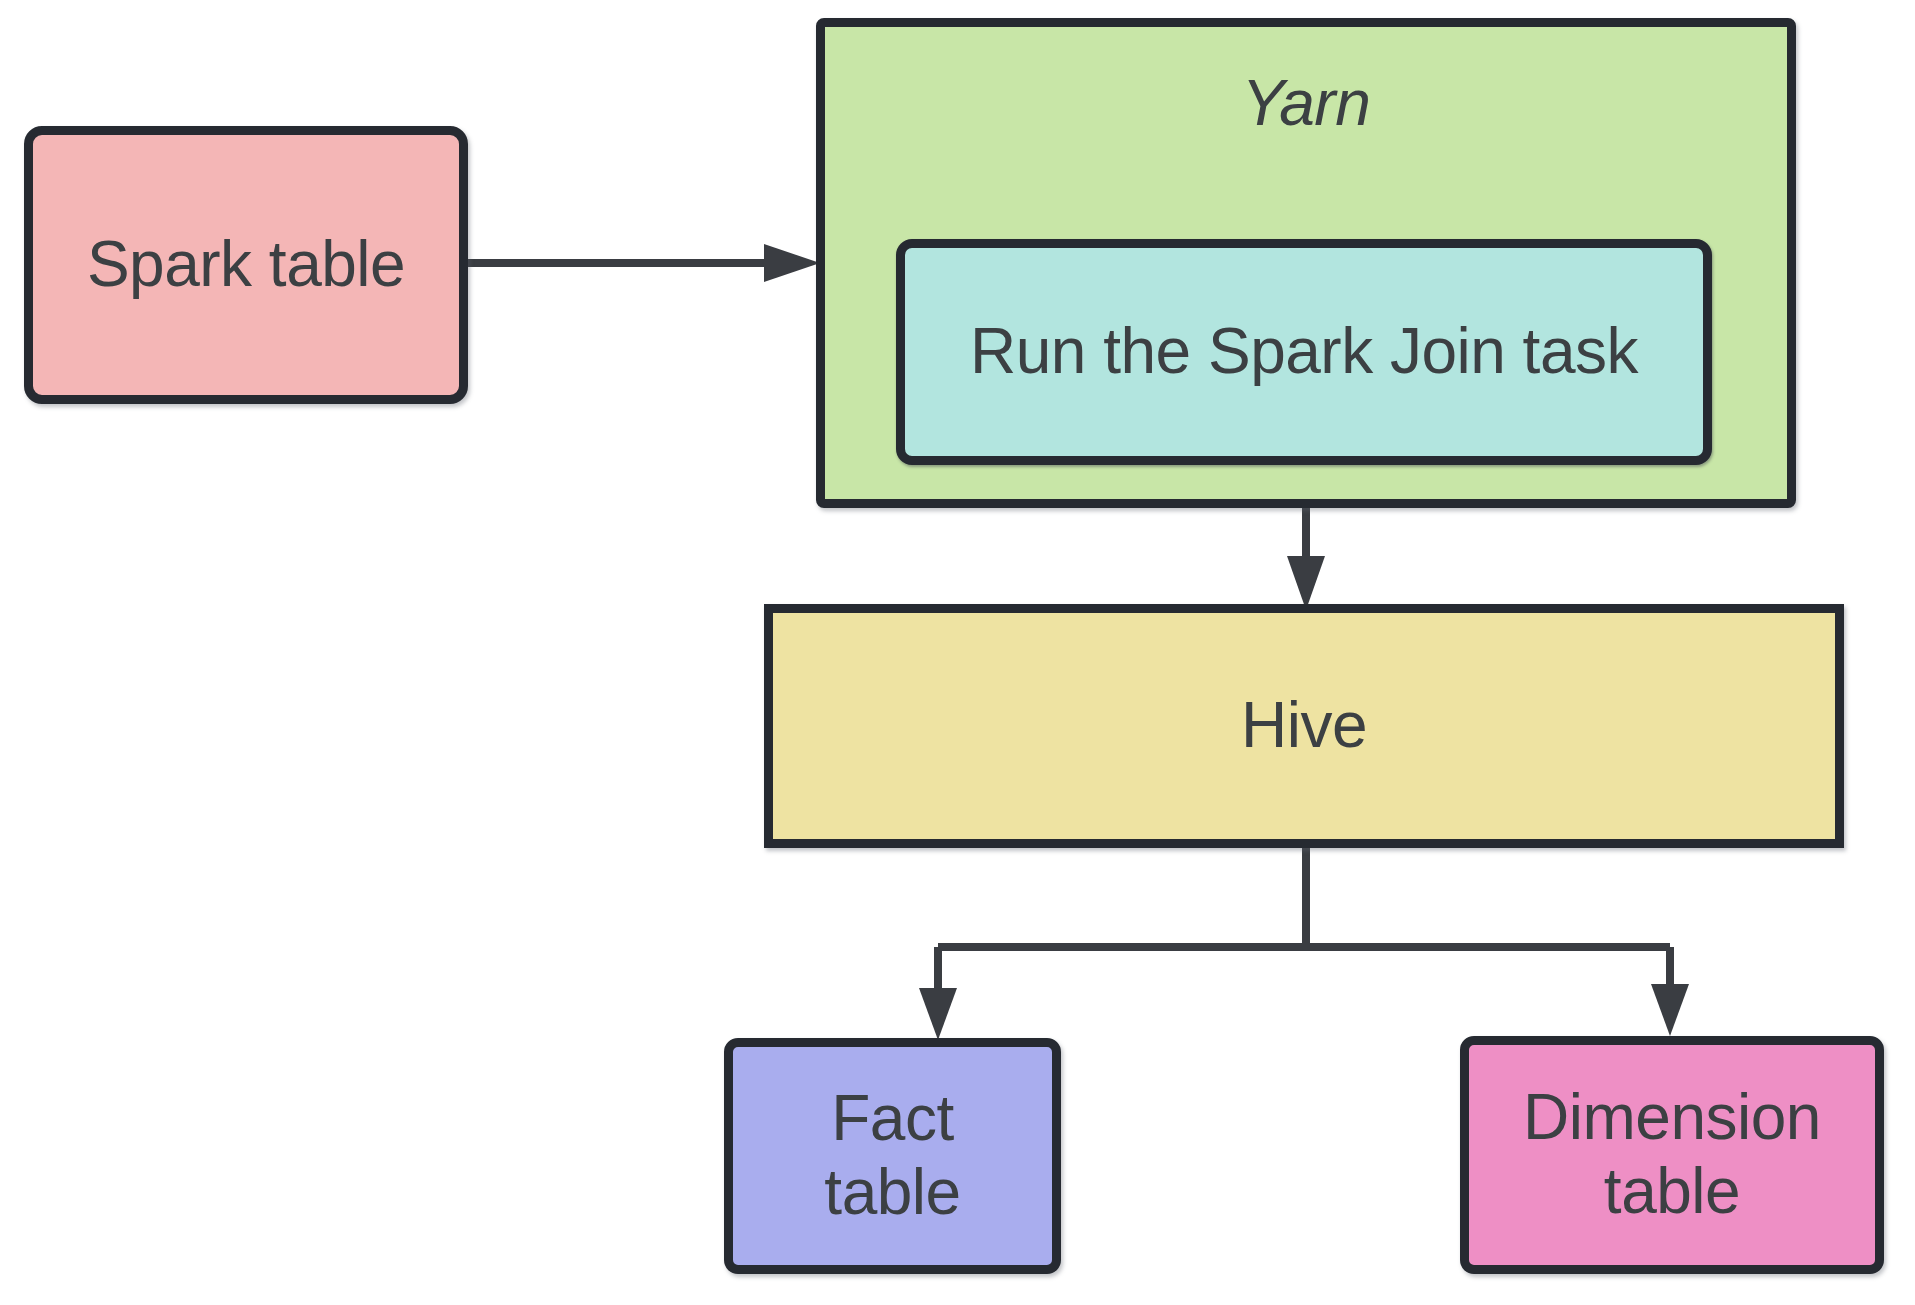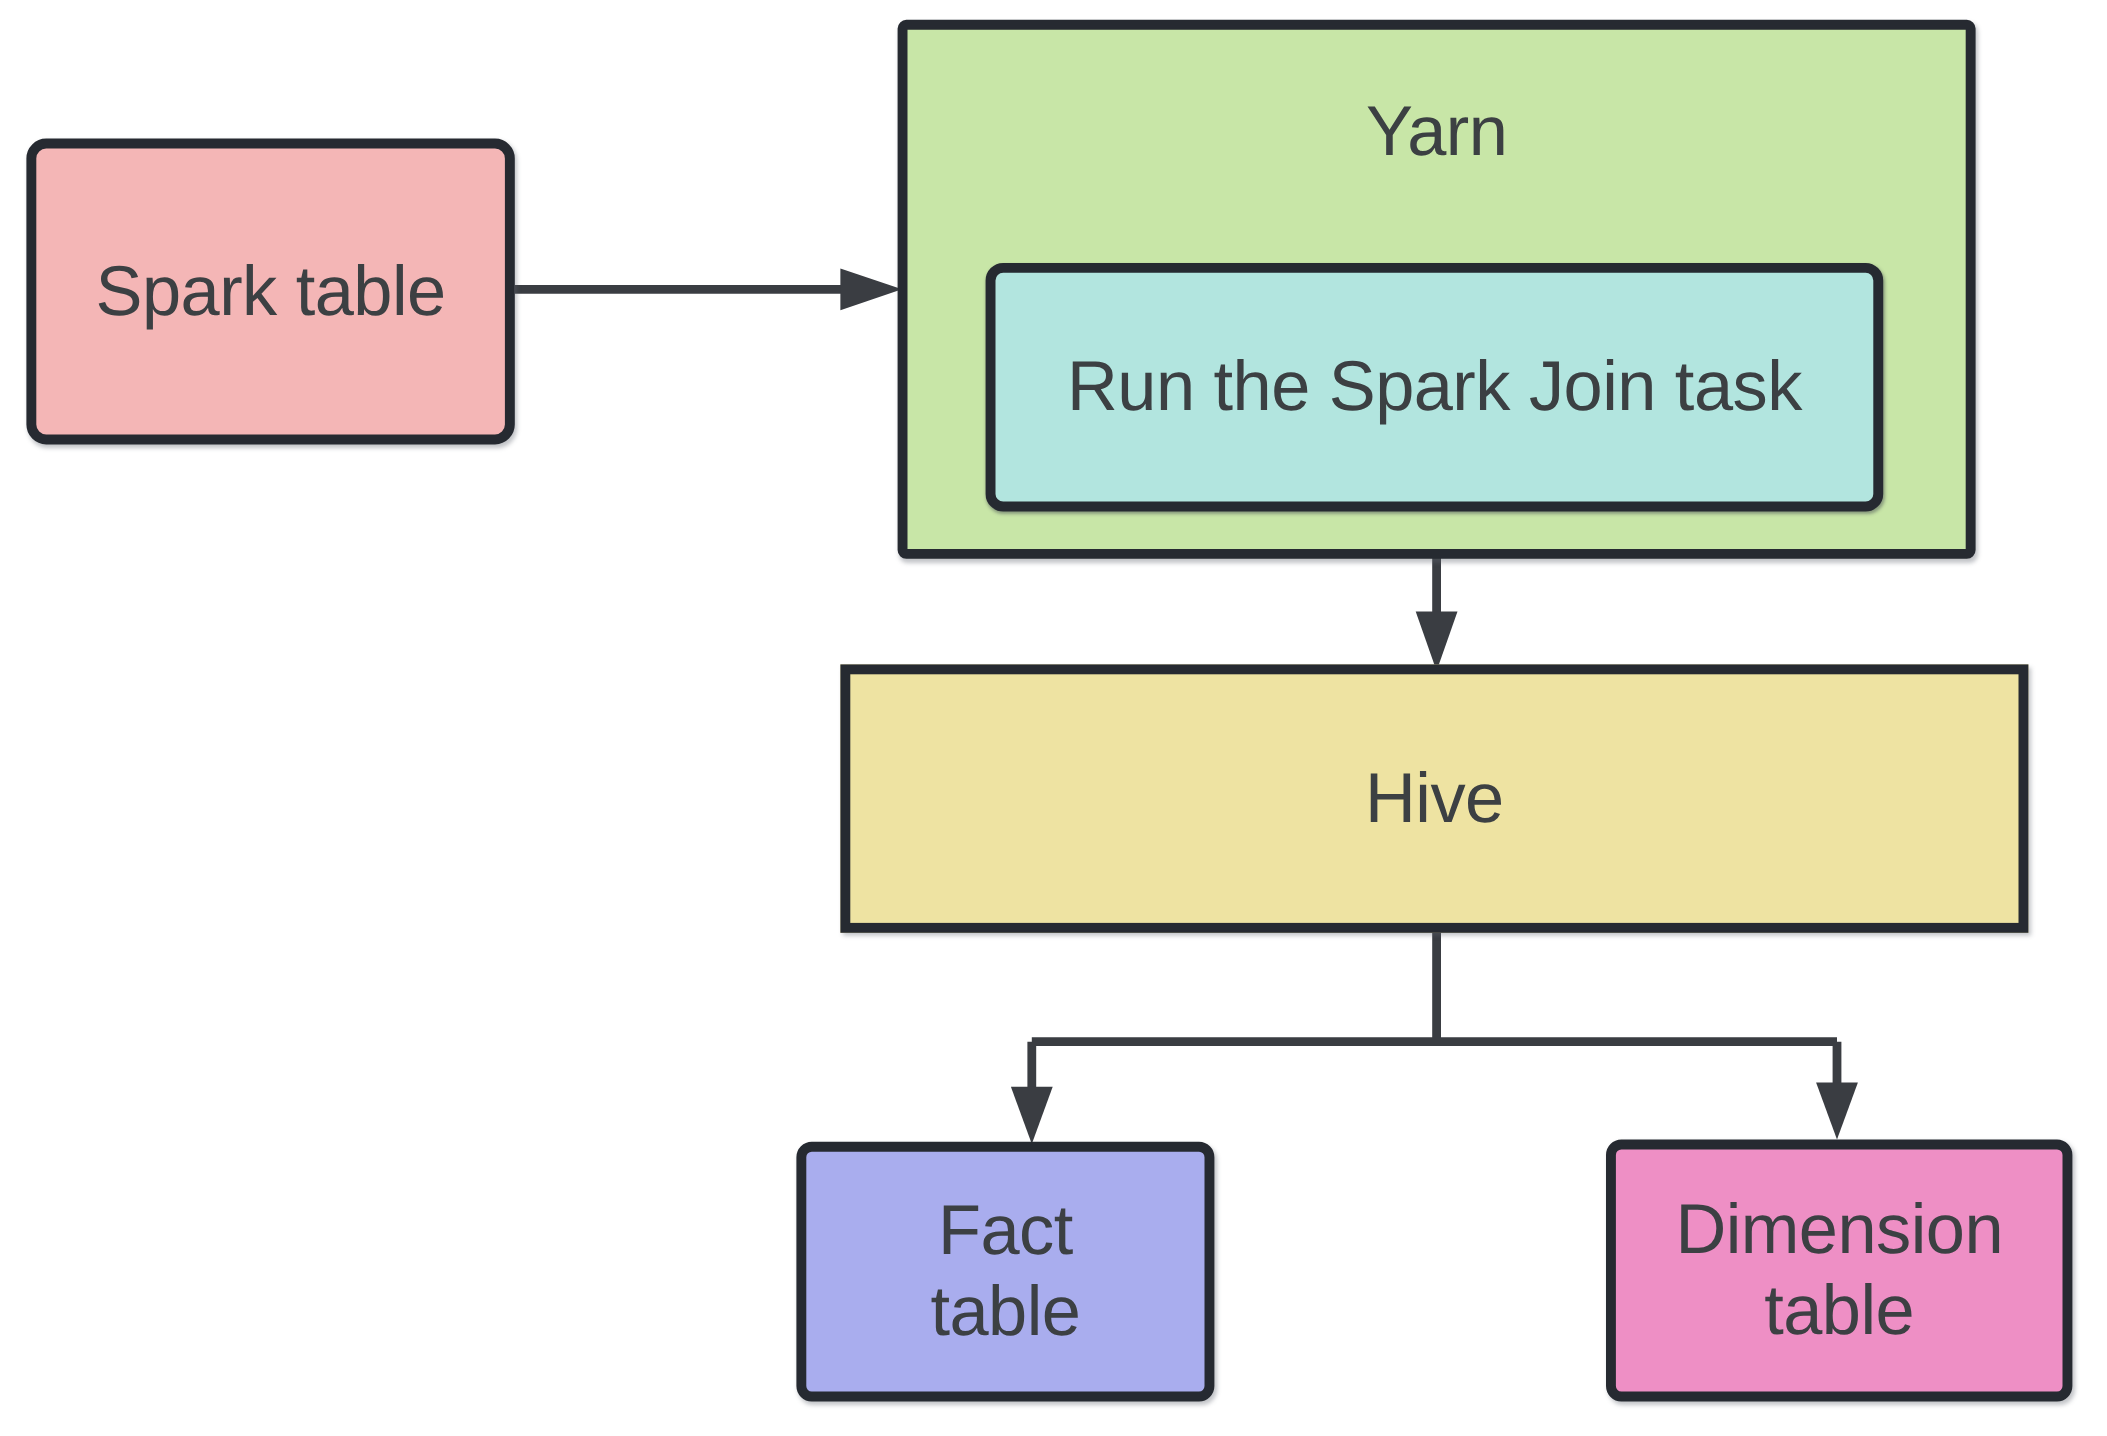--- a/index.html
+++ b/index.html
@@ -30,27 +30,27 @@
     box-shadow:2px 3px 4px rgba(95,100,110,0.38);
   }
   .node .lbl{display:block;}
   
   .spark{left:24px;top:126px;width:444px;height:278px;border-radius:18px;}
   
   .yarn{
     left:816px;top:18px;width:980px;height:490px;border-radius:8px;
     align-items:flex-start;justify-content:center;
   }
-  .yarn-title{margin-top:56px;display:block;}
+  .yarn-title{margin-top:40px;display:block;font-style:italic;}
   
   .task{left:896px;top:239px;width:816px;height:226px;border-radius:16px;box-shadow:1px 2px 3px rgba(60,65,75,0.45);}
   
   .hive{left:764px;top:604px;width:1080px;height:244px;border-radius:0;}
   
-  .fact{left:724px;top:1038px;width:380px;height:236px;border-radius:14px;}
+  .fact{left:724px;top:1038px;width:337px;height:236px;border-radius:14px;}
   .dim{left:1460px;top:1036px;width:424px;height:238px;border-radius:14px;}
   
   .wires{
     position:absolute;left:0;top:0;width:1915px;height:1305px;
     pointer-events:none;
   }
   .wires line,.wires path{stroke:var(--wire);stroke-width:8;fill:none;}
   .wires polygon{fill:var(--wire);stroke:none;}
 </style>
 </head>

